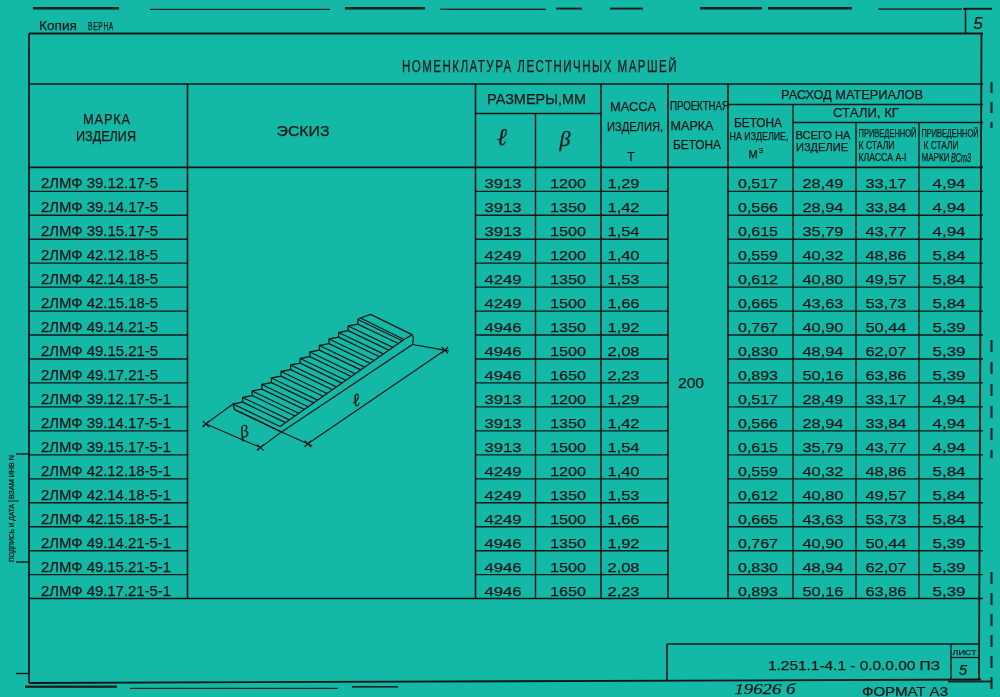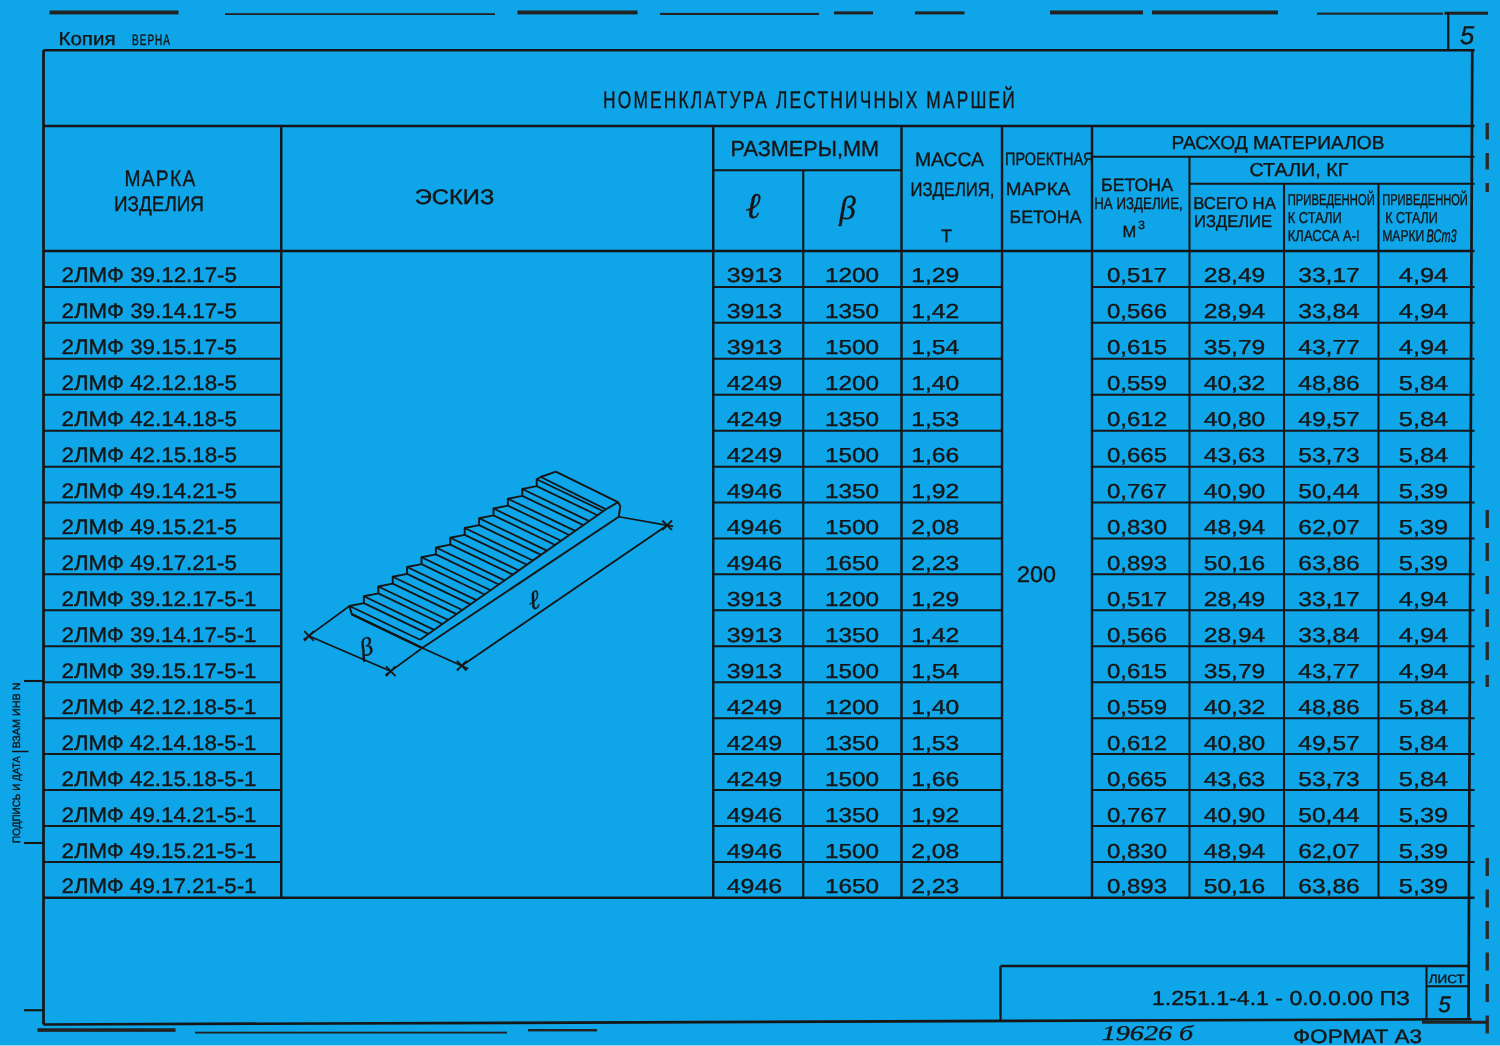--- a/index.html
+++ b/index.html
@@ -1,16 +1,16 @@
 <!DOCTYPE html>
 <html><head>
 <meta charset="utf-8">
 <style>
 html,body{margin:0;padding:0;background:#ffffff;}
-#page{position:relative;width:1000px;height:697px;background:#0ea5e9;overflow:hidden;}
+#page{position:relative;width:1000px;height:697px;background:#14b8a6;overflow:hidden;}
 text{fill:#161616;stroke:#161616;stroke-width:0.25px;}
 </style>
 </head>
 <body>
 
 <div id="page">
 <svg width="1000" height="697" viewBox="0 0 1000 697">
 
 <g fill="#222">
         <rect x="33" y="7" width="86" height="2.6"></rect>

